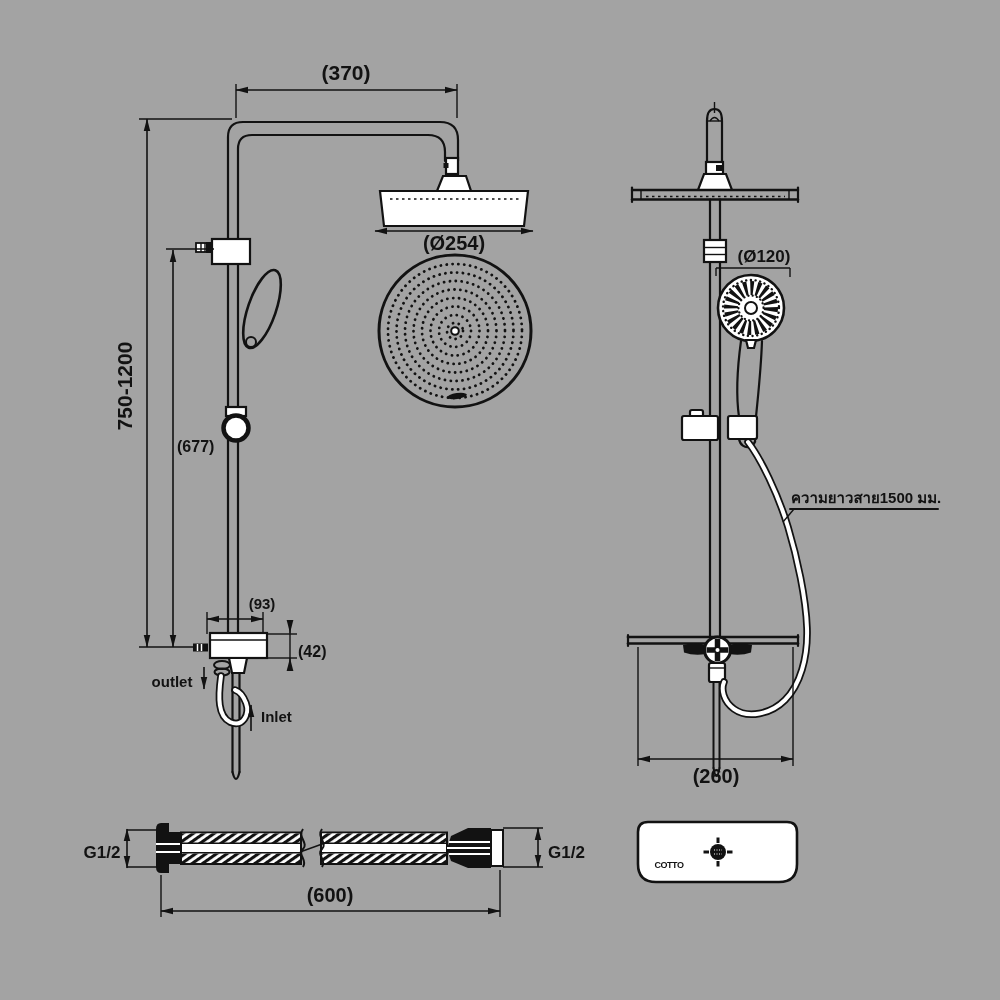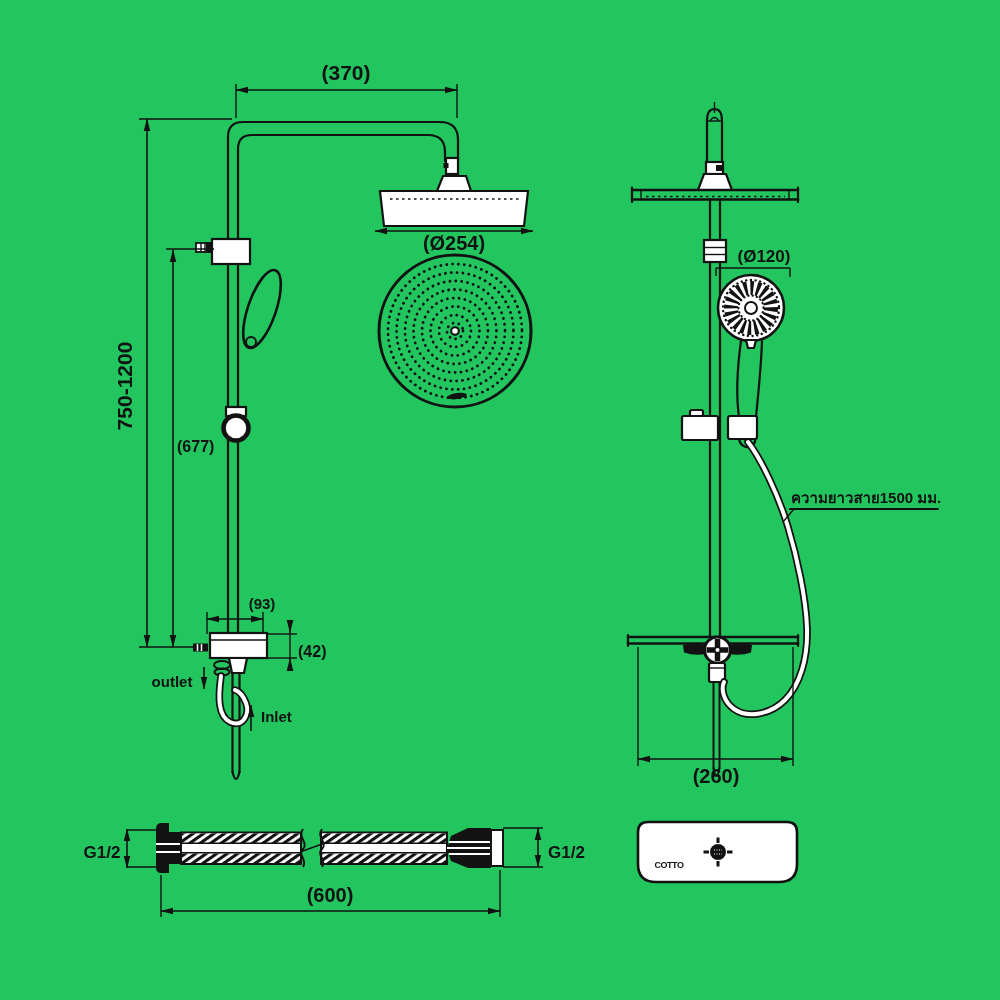--- a/index.html
+++ b/index.html
@@ -1,16 +1,16 @@
 <!DOCTYPE html>
 <html><head>
 <meta charset="utf-8">
 <style>
   html,body{margin:0;padding:0;background:#ffffff;}
-  .page{width:1000px;height:1000px;background:#22c55e;position:relative;overflow:hidden;}
+  .page{width:1000px;height:1000px;background:#a3a3a3;position:relative;overflow:hidden;}
   svg{display:block;}
   text{font-family:"Liberation Sans",sans-serif;font-weight:bold;fill:#121212;}
   .t21{font-size:21px;} .t20{font-size:20px;} .t17{font-size:17px;}
   .t16{font-size:16px;} .t15{font-size:15px;} .t9{font-size:9px;letter-spacing:-0.5px;}
   .ln{stroke:#121212;stroke-width:2.2;fill:none;stroke-linecap:round;}
   .ln3{stroke:#121212;stroke-width:3;fill:none;}
   .thin{stroke:#121212;stroke-width:1.4;fill:none;}
   .dim{stroke:#121212;stroke-width:1.6;fill:none;}
   .wfill{fill:#ffffff;stroke:#121212;stroke-width:2.2;}
   .blk{fill:#121212;stroke:none;}

